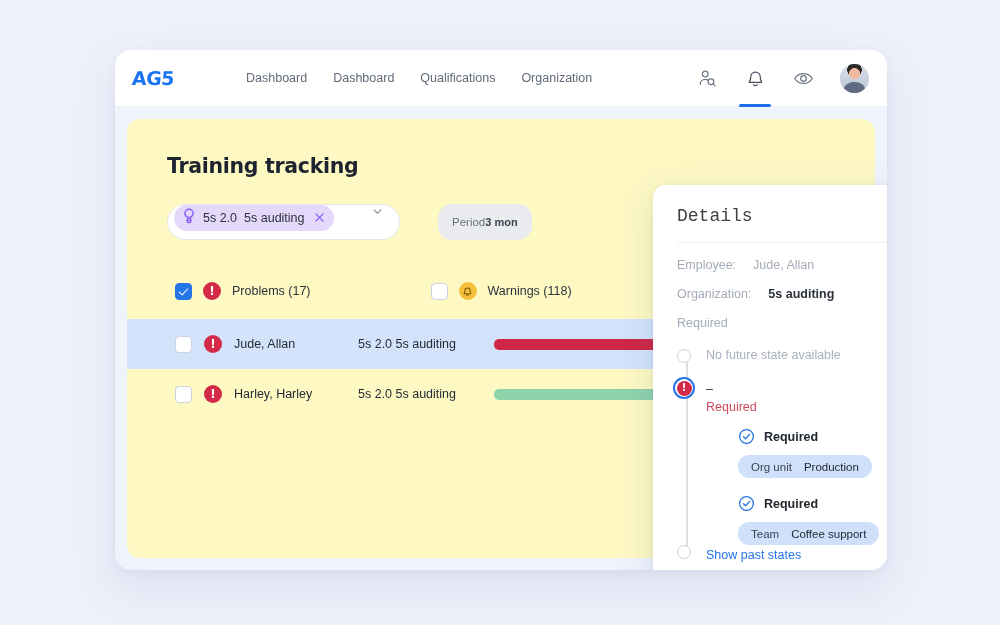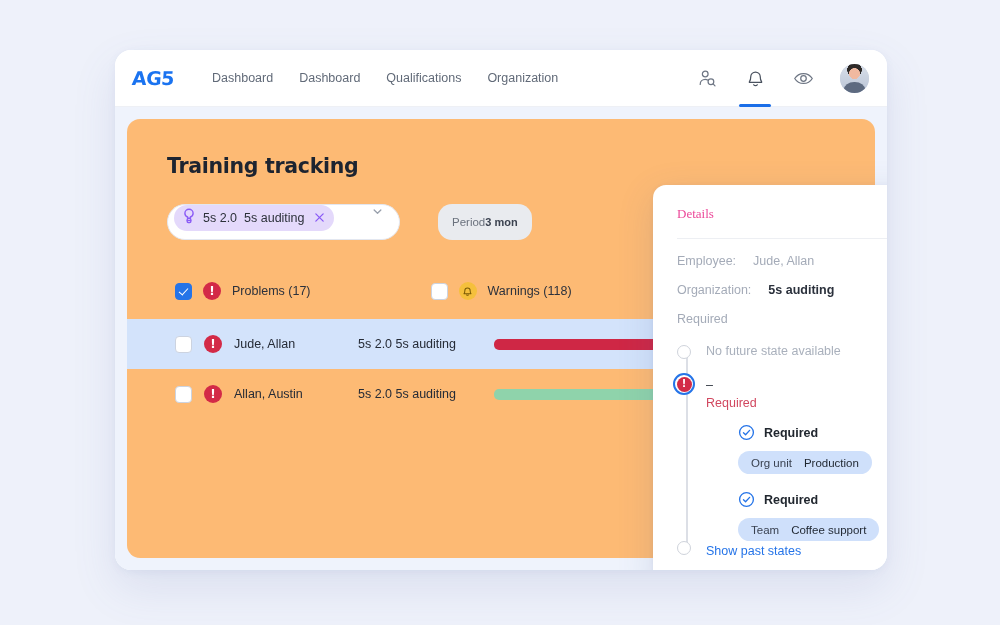--- a/index.html
+++ b/index.html
@@ -41,21 +41,21 @@
     font-weight: bold;
     color: #1a73f0;
     letter-spacing: -0.5px;
     font-family: "DejaVu Sans", sans-serif;
     transform: skewX(-4deg);
   }
   .nav-links {
     display: flex;
     align-items: center;
     gap: 26px;
-    margin-left: 38px;
+    margin-left: 72px;
   }
   .nav-link {
     font-size: 12.5px;
     color: #616a78;
     cursor: pointer;
     white-space: nowrap;
   }
   .nav-right {
     margin-left: auto;
     display: flex;
@@ -103,21 +103,21 @@
   
   .content-region {
     position: relative;
     height: 463px;
     background: #eff3fc;
     padding: 12px;
   }
   .content-card {
     position: relative;
     width: 100%; height: 100%;
-    background: #fdba74;
+    background: #fef9c3;
     border-radius: 13px;
     overflow: hidden;
   }
 
   
   .page-title {
     position: absolute;
     left: 40px; top: 35px;
     font-size: 20.5px;
     font-weight: bold;
@@ -298,23 +298,23 @@
     z-index: 20;
   }
   .dp-head {
     display: flex;
     align-items: center;
     justify-content: space-between;
     padding-bottom: 16px;
     border-bottom: 1px solid #edeff3;
   }
   .dp-title {
-    font-size: 13px;
-    color: #ec4899;
-    font-family: Liberation Serif, serif;
+    font-size: 18px;
+    color: #404040;
+    font-family: Liberation Mono, monospace;
   }
   .dp-field {
     display: flex;
     align-items: center;
     margin-top: 15px;
     gap: 17px;
   }
   .dp-key { font-size: 12.5px; color: #a4abb8; white-space: nowrap; }
   .dp-val { font-size: 12.5px; color: #2b313c; font-weight: bold; white-space: nowrap; }
   .dp-val.plain { color: #a4abb8; font-weight: normal; }
@@ -510,21 +510,21 @@
             <span class="t-name">Jude, Allan</span>
             <span class="t-qual">5s 2.0 5s auditing</span>
             <span class="bar">
               <span class="seg" style="width:100%;background:#cf2745;"></span>
             </span>
             <span class="scroll-thumb"></span>
           </div>
           <div class="trow">
             <span class="cbx"></span>
             <span class="badge-alert">!</span>
-            <span class="t-name">Allan, Austin</span>
+            <span class="t-name">Harley, Harley</span>
             <span class="t-qual">5s 2.0 5s auditing</span>
             <span class="bar">
               <span class="seg" style="width:68%;background:#8fd3ab;"></span>
               <span class="seg" style="width:32%;background:#cf2745;"></span>
             </span>
           </div>
         </div>
 
       </div>
     </div>

